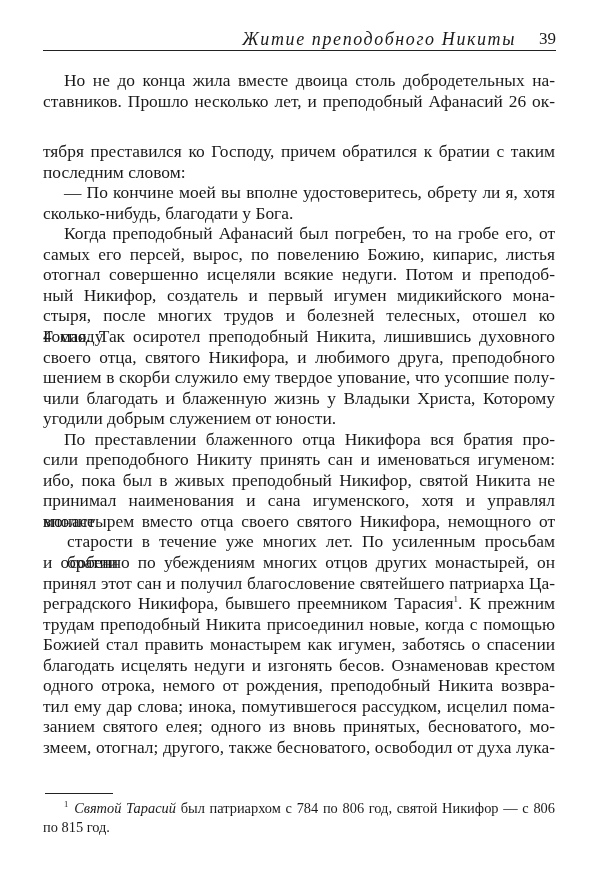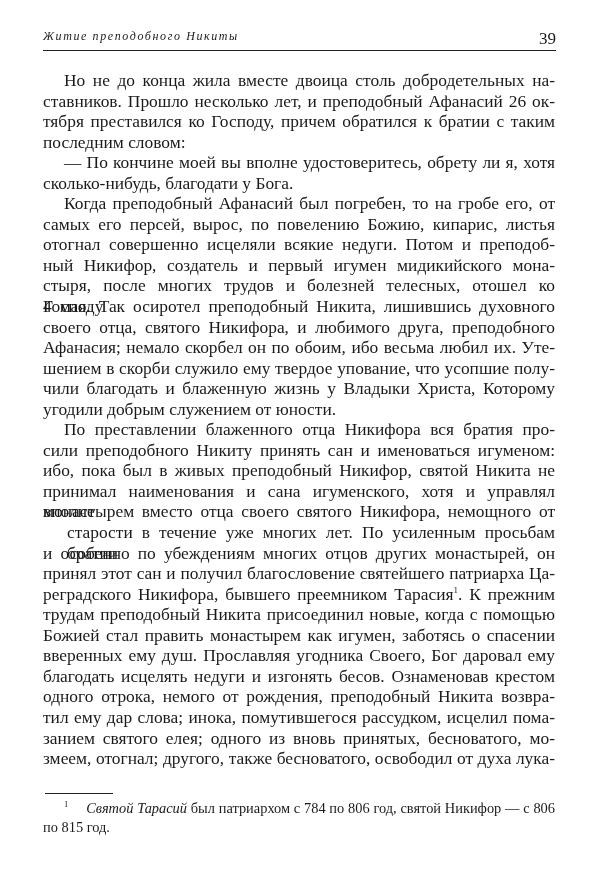--- a/index.html
+++ b/index.html
@@ -1,73 +1,71 @@
 <!DOCTYPE html>
 <html><head>
 <meta charset="utf-8">
 <style>
   html, body { margin: 0; padding: 0; background: #ffffff; }
   body { width: 600px; height: 875px; position: relative; overflow: hidden;
          font-family: "Liberation Serif", serif; color: #1a1a1a; }
   .header { position: absolute; left: 43px; top: 29px; width: 513px; height: 20px; }
-  .header-title { position: absolute; left: 0; right: 0; text-align: left; top: 0;
-         font-style: italic; font-size: 12px; letter-spacing: 1.6px; padding-right: 40px; }
+  .header-title { position: absolute; left: 0; right: 0; text-align: right; top: 0;
+         font-style: italic; font-size: 18px; letter-spacing: 1.6px; padding-right: 40px; }
   .page-number { position: absolute; right: 0; top: 0; font-size: 17px; }
   .header-rule { position: absolute; left: 43px; top: 50px; width: 513px; height: 0;
          border-top: 1.3px solid #222; }
   .body-text { position: absolute; left: 43px; top: 70px; width: 512px; font-size: 17.4px; line-height: 20.55px; }
   .ln { display: block; white-space: nowrap; text-align: justify; text-align-last: justify; height: 20.55px; overflow: visible; }
   .ln.last { text-align-last: left; }
   .ln.indent { padding-left: 21px; }
   sup.fnref { font-size: 9px; vertical-align: 7px; line-height: 0; }
   .fn-rule { position: absolute; left: 45px; top: 793px; width: 68px; border-top: 1px solid #222; }
   .footnotes { position: absolute; left: 43px; top: 799px; width: 512px; font-size: 14.4px; line-height: 19px; }
   .footnotes .ln { height: 19px; }
-  .footnotes em { font-style: italic; margin-left: 12px; }
+  .footnotes em { font-style: italic; }
   .fn-mark { font-size: 8.5px; vertical-align: 6px; line-height: 0; margin-right: 6px; }
 </style>
 </head>
 <body>
 
 <div class="header">
   <div class="header-title">Житие преподобного Никиты</div>
   <div class="page-number">39</div>
 </div>
 <div class="header-rule"></div>
 
 <div class="body-text">
   <span class="ln indent" style="white-space: normal;">Но не до конца жила вместе двоица столь добродетельных на-</span>
   <span class="ln" style="white-space: normal;">ставников. Прошло несколько лет, и преподобный Афанасий 26 ок-</span>
-  <span class="ln" style="white-space: normal;">тября преставился ко Господу, причем обратился к братии с таким</span>
+  <span class="ln" style="white-space: normal; margin-top: 30px;">тября преставился ко Господу, причем обратился к братии с таким</span>
   <span class="ln last" style="white-space: normal;">последним словом:</span>
   <span class="ln indent" style="white-space: normal;">— По кончине моей вы вполне удостоверитесь, обрету ли я, хотя</span>
   <span class="ln last" style="white-space: normal;">сколько-нибудь, благодати у Бога.</span>
   <span class="ln indent" style="white-space: normal;">Когда преподобный Афанасий был погребен, то на гробе его, от</span>
   <span class="ln" style="white-space: normal;">самых его персей, вырос, по повелению Божию, кипарис, листья</span>
   <span class="ln" style="white-space: normal;">отогнал совершенно исцеляли всякие недуги. Потом и преподоб-</span>
   <span class="ln" style="white-space: normal;">ный Никифор, создатель и первый игумен мидикийского мона-</span>
   <span class="ln" style="white-space: normal;">стыря, после многих трудов и болезней телесных, отошел ко Господу</span>
   <span class="ln" style="white-space: normal;">4 мая. Так осиротел преподобный Никита, лишившись духовного</span>
   <span class="ln" style="white-space: normal;">своего отца, святого Никифора, и любимого друга, преподобного</span>
-  <span class="ln" style="white-space: normal;">Афанасия; немало скорбел он по обоим, ибо весьма любил их. Уте-</span>
   <span class="ln" style="white-space: normal;">шением в скорби служило ему твердое упование, что усопшие полу-</span>
   <span class="ln" style="white-space: normal;">чили благодать и блаженную жизнь у Владыки Христа, Которому</span>
   <span class="ln last" style="white-space: normal;">угодили добрым служением от юности.</span>
   <span class="ln indent" style="white-space: normal;">По преставлении блаженного отца Никифора вся братия про-</span>
   <span class="ln" style="white-space: normal;">сили преподобного Никиту принять сан и именоваться игуменом:</span>
   <span class="ln" style="white-space: normal;">ибо, пока был в живых преподобный Никифор, святой Никита не</span>
   <span class="ln" style="white-space: normal;">принимал наименования и сана игуменского, хотя и управлял вполне</span>
   <span class="ln" style="white-space: normal;">монастырем вместо отца своего святого Никифора, немощного от</span>
   <span class="ln" style="white-space: normal; margin-left: 24px;">старости в течение уже многих лет. По усиленным просьбам братии</span>
   <span class="ln" style="white-space: normal;">и особенно по убеждениям многих отцов других монастырей, он</span>
   <span class="ln" style="white-space: normal;">принял этот сан и получил благословение святейшего патриарха Ца-</span>
   <span class="ln" style="white-space: normal;"><span>реградского Никифора, бывшего преемником Тарасия</span><sup class="fnref">1</sup><span>. К прежним</span></span>
   <span class="ln" style="white-space: normal;">трудам преподобный Никита присоединил новые, когда с помощью</span>
   <span class="ln" style="white-space: normal;">Божией стал править монастырем как игумен, заботясь о спасении</span>
-  <span class="ln" style="white-space: normal;">вверенных ему душ. Прославляя угодника Своего, Бог даровал ему</span>
   <span class="ln" style="white-space: normal;">благодать исцелять недуги и изгонять бесов. Ознаменовав крестом</span>
   <span class="ln" style="white-space: normal;">одного отрока, немого от рождения, преподобный Никита возвра-</span>
   <span class="ln" style="white-space: normal;">тил ему дар слова; инока, помутившегося рассудком, исцелил пома-</span>
   <span class="ln" style="white-space: normal;">занием святого елея; одного из вновь принятых, бесноватого, мо-</span>
   <span class="ln" style="white-space: normal;">змеем, отогнал; другого, также бесноватого, освободил от духа лука-</span>
 </div>
 
 <div class="fn-rule"></div>
 
 <div class="footnotes">

